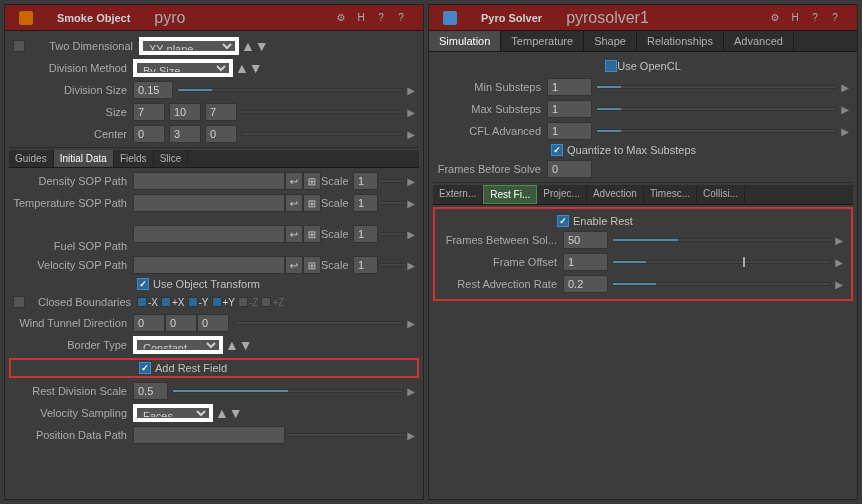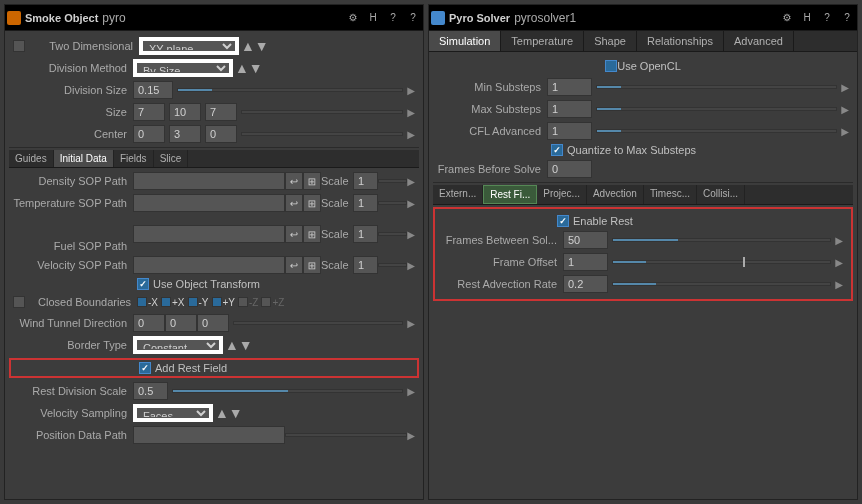--- a/index.html
+++ b/index.html
@@ -17,25 +17,25 @@
 
     .panel {
       background: #3c3c3c;
       border: 1px solid #222;
       flex: 1;
       display: flex;
       flex-direction: column;
     }
 
     .panel-header {
-      background: #000000;
-      display: flex;
-      align-items: center;
-      padding: 3px 2px;
-      gap: 4px;
+      background: #7f1d1d;
+      display: flex;
+      align-items: center;
+      padding: 3px 14px;
+      gap: 24px;
       border-bottom: 1px solid #1a1a1a;
       height: 26px;
     }
 
     .panel-icon {
       width: 14px;
       height: 14px;
       background: #cc6600;
       border-radius: 2px;
       display: inline-block;
@@ -47,21 +47,21 @@
     }
 
     .panel-title-text {
       color: #d0d0d0;
       font-weight: bold;
       font-size: 11px;
     }
 
     .panel-name {
       color: #aaaaaa;
-      font-size: 12px;
+      font-size: 16px;
     }
 
     .panel-header-icons {
       margin-left: auto;
       display: flex;
       gap: 4px;
       align-items: center;
     }
 
     .header-icon-btn {

